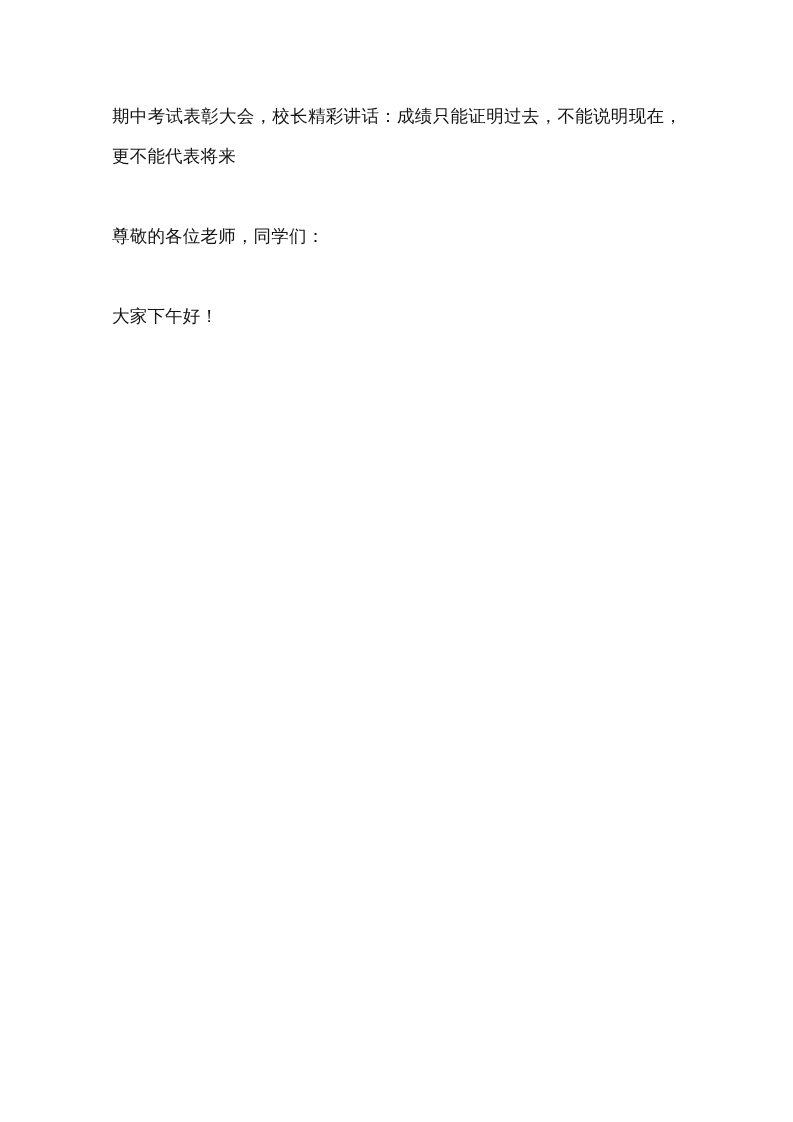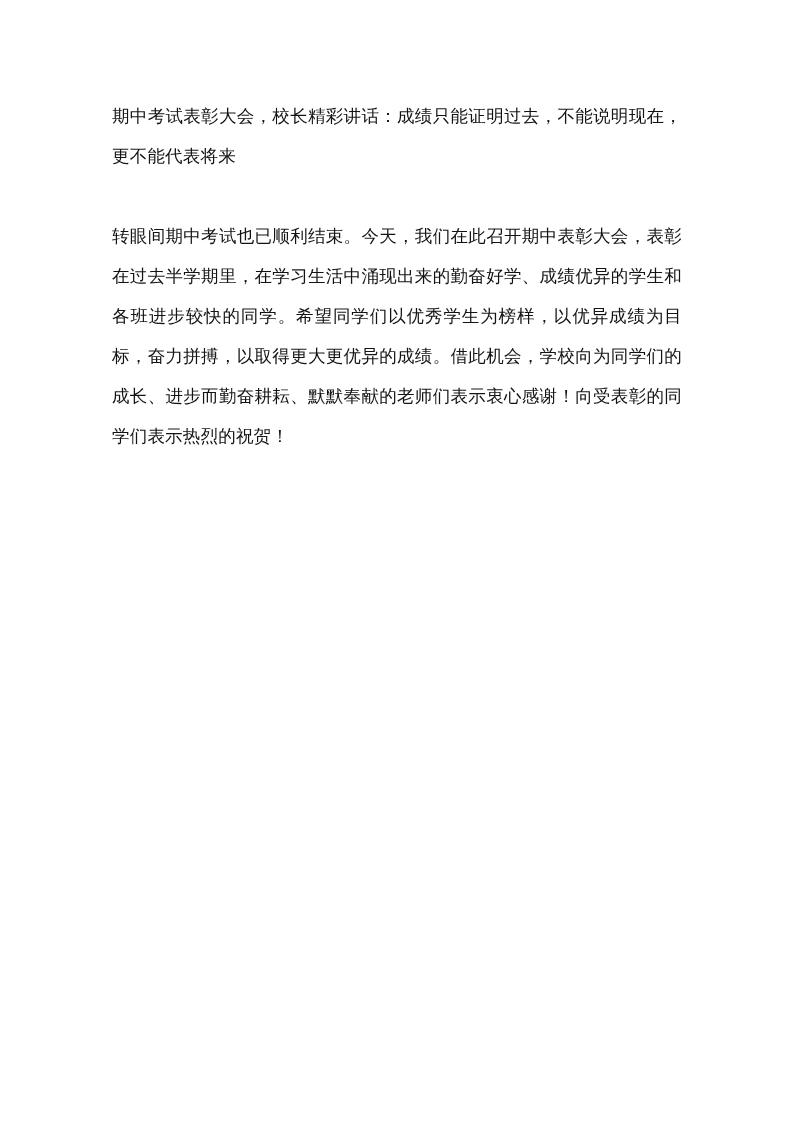--- a/index.html
+++ b/index.html
@@ -39,15 +39,16 @@
   .para.title {
     margin-top: 0;
   }
 </style>
 </head>
 <body>
 
 <div class="page">
   <div class="doc-body">
     <p class="para title">期中考试表彰大会，校长精彩讲话：成绩只能证明过去，不能说明现在，更不能代表将来</p>
-    <p class="para">转眼间期中考试也已顺利结束。今天，我们在此召开期中表彰大会，表彰在过去半学期里，在学习生活中涌现出来的勤奋好学、成绩优异的学生和各班进步较快的同学。希望同学们以优秀学生为榜样，以优异成绩为目标，奋力拼搏，以取得更大更优异的成绩。借此机会，学校向为同学们的成长、进步而勤奋耕耘、默默奉献的老师们表示衷心感谢！向受表彰的同学们表示热烈的祝贺！</p>
+    <p class="para">尊敬的各位老师，同学们：</p>
+    <p class="para">大家下午好！</p>
   </div>
 </div>
 
 </body></html>

